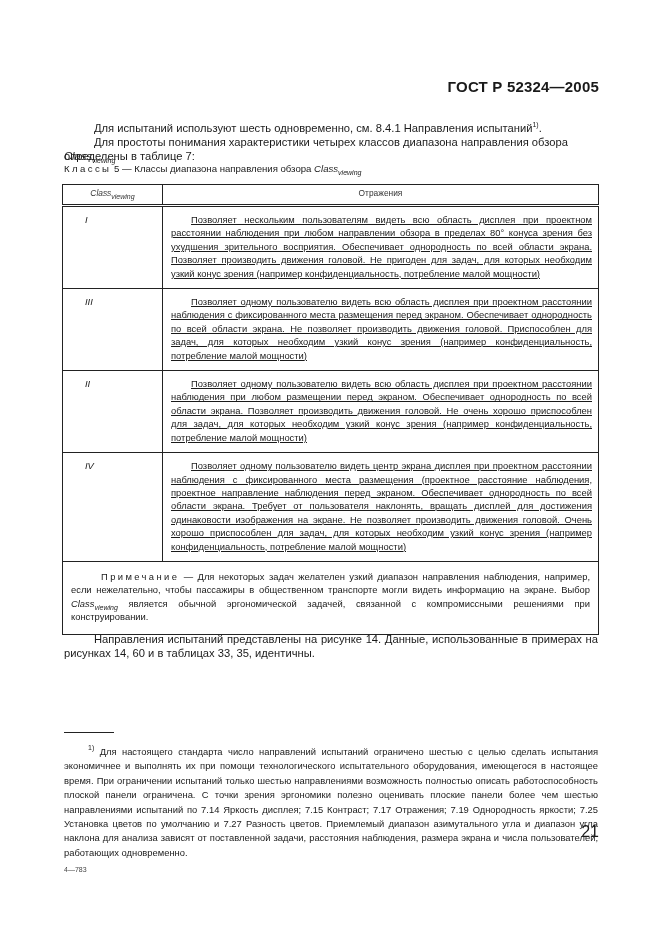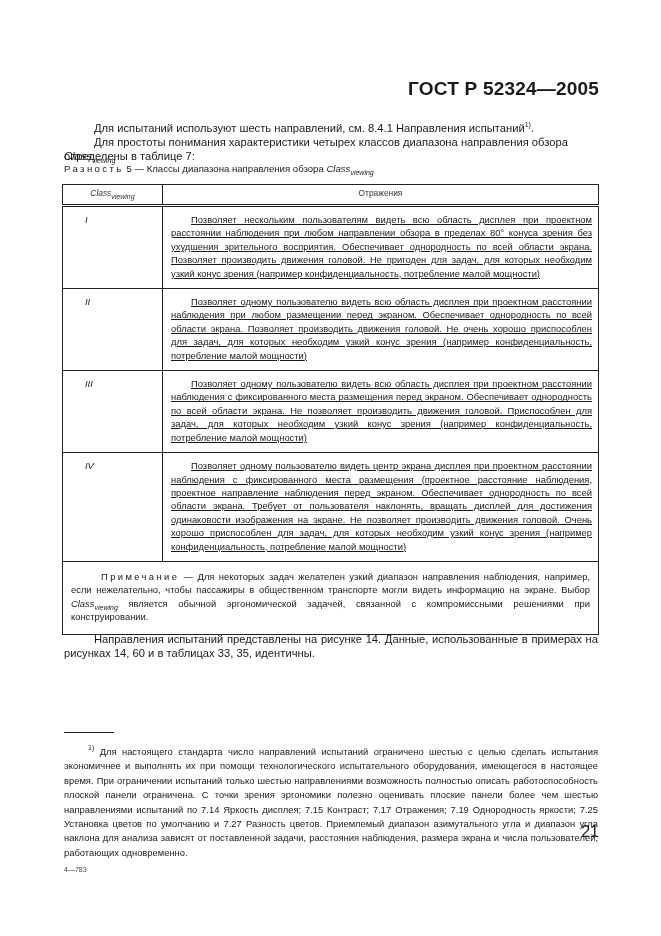--- a/index.html
+++ b/index.html
@@ -1,19 +1,19 @@
 <!DOCTYPE html>
 <html><head>
 <meta charset="utf-8">
 <style>
   html, body { margin: 0; padding: 0; background: #ffffff; }
   body { width: 661px; height: 936px; position: relative; overflow: hidden;
          font-family: "Liberation Sans", sans-serif; color: #1a1a1a; }
   .abs { position: absolute; }
-  .hdr { right: 62px; top: 78px; font-weight: bold; font-size: 19px; letter-spacing: 0.2px; }
+  .hdr { right: 62px; top: 78px; font-weight: bold; font-size: 15px; letter-spacing: 0.2px; }
   .p { font-size: 11.2px; line-height: 14px; }
   .indent { text-indent: 30px; }
   sub { font-size: 7px; vertical-align: -3px; line-height: 0; }
   sup { font-size: 7px; vertical-align: 5px; line-height: 0; }
   .it { font-style: italic; }
   .caption { left: 64px; top: 159px; font-size: 9.6px; }
   .spaced { letter-spacing: 2.4px; }
   table.t { position: absolute; left: 62px; top: 184px; width: 537px; border-collapse: collapse;
             font-size: 9.4px; line-height: 13.4px; }
   table.t td, table.t th { border: 1px solid #222; vertical-align: top; }
@@ -25,46 +25,46 @@
   .footrule { left: 64px; top: 732px; width: 50px; border-top: 1px solid #222; }
   .fn { left: 64px; top: 745px; width: 534px; font-size: 9.4px; line-height: 14.4px; text-align: justify; text-indent: 24px; }
   .folio-left { left: 64px; top: 866px; font-size: 7px; color: #444; }
   .pagenum { right: 62px; top: 823px; font-size: 16px; }
 </style>
 </head>
 <body>
 
 <div class="abs hdr">ГОСТ Р 52324—2005</div>
 
-<div class="abs p indent" style="left:64px; top:121px; width:534px;"><span>Для испытаний используют шесть направлений, см. 8.4.1 Направления испытаний</span><sup>1)</sup><span>.</span></div>
+<div class="abs p indent" style="left:64px; top:121px; width:534px;"><span>Для испытаний используют шесть одновременно, см. 8.4.1 Направления испытаний</span><sup>1)</sup><span>.</span></div>
 
 <div class="abs p indent" style="left:64px; top:135px; width:534px;"><span>Для простоты понимания характеристики четырех классов диапазона направления обзора </span><span class="it">Class</span><sub class="it">viewing</sub></div>
 <div class="abs p" style="left:64px; top:149px;">определены в таблице 7:</div>
 
-<div class="abs caption" style="top:163px;"><span class="spaced">Разность</span><span> 5 — Классы диапазона направления обзора </span><span class="it">Class</span><sub class="it">viewing</sub></div>
+<div class="abs caption" style="top:163px;"><span class="spaced">Классы</span><span> 5 — Классы диапазона направления обзора </span><span class="it">Class</span><sub class="it">viewing</sub></div>
 
 <table class="t">
   <thead>
     <tr>
       <th style="width:83px;"><span class="it">Class</span><sub class="it">viewing</sub></th>
       <th>Отражения</th>
     </tr>
   </thead>
   <tbody>
     <tr style="height:82px;">
       <td class="c1">I</td>
       <td class="c2">Позволяет нескольким пользователям видеть всю область дисплея при проектном расстоянии наблюдения при любом направлении обзора в пределах 80° конуса зрения без ухудшения зрительного восприятия. Обеспечивает однородность по всей области экрана. Позволяет производить движения головой. Не пригоден для задач, для которых необходим узкий конус зрения (например конфиденциальность, потребление малой мощности)</td>
     </tr>
+    <tr style="height:79px;">
+      <td class="c1">III</td>
+      <td class="c2">Позволяет одному пользователю видеть всю область дисплея при проектном расстоянии наблюдения с фиксированного места размещения перед экраном. Обеспечивает однородность по всей области экрана. Не позволяет производить движения головой. Приспособлен для задач, для которых необходим узкий конус зрения (например конфиденциальность, потребление малой мощности)</td>
+    </tr>
     <tr style="height:78px;">
       <td class="c1">II</td>
       <td class="c2">Позволяет одному пользователю видеть всю область дисплея при проектном расстоянии наблюдения при любом размещении перед экраном. Обеспечивает однородность по всей области экрана. Позволяет производить движения головой. Не очень хорошо приспособлен для задач, для которых необходим узкий конус зрения (например конфиденциальность, потребление малой мощности)</td>
-    </tr>
-    <tr style="height:79px;">
-      <td class="c1">III</td>
-      <td class="c2">Позволяет одному пользователю видеть всю область дисплея при проектном расстоянии наблюдения с фиксированного места размещения перед экраном. Обеспечивает однородность по всей области экрана. Не позволяет производить движения головой. Приспособлен для задач, для которых необходим узкий конус зрения (например конфиденциальность, потребление малой мощности)</td>
     </tr>
     <tr style="height:98px;">
       <td class="c1">IV</td>
       <td class="c2">Позволяет одному пользователю видеть центр экрана дисплея при проектном расстоянии наблюдения с фиксированного места размещения (проектное расстояние наблюдения, проектное направление наблюдения перед экраном. Обеспечивает однородность по всей области экрана. Требует от пользователя наклонять, вращать дисплей для достижения одинаковости изображения на экране. Не позволяет производить движения головой. Очень хорошо приспособлен для задач, для которых необходим узкий конус зрения (например конфиденциальность, потребление малой мощности)</td>
     </tr>
     <tr>
       <td colspan="2" class="note"><span class="spaced">Примечание</span><span> — Для некоторых задач желателен узкий диапазон направления наблюдения, например, если нежелательно, чтобы пассажиры в общественном транспорте могли видеть информацию на экране. Выбор </span><span class="it">Class</span><sub class="it">viewing</sub><span> является обычной эргономической задачей, связанной с компромиссными решениями при конструировании.</span></td>
     </tr>
   </tbody>
 </table>

